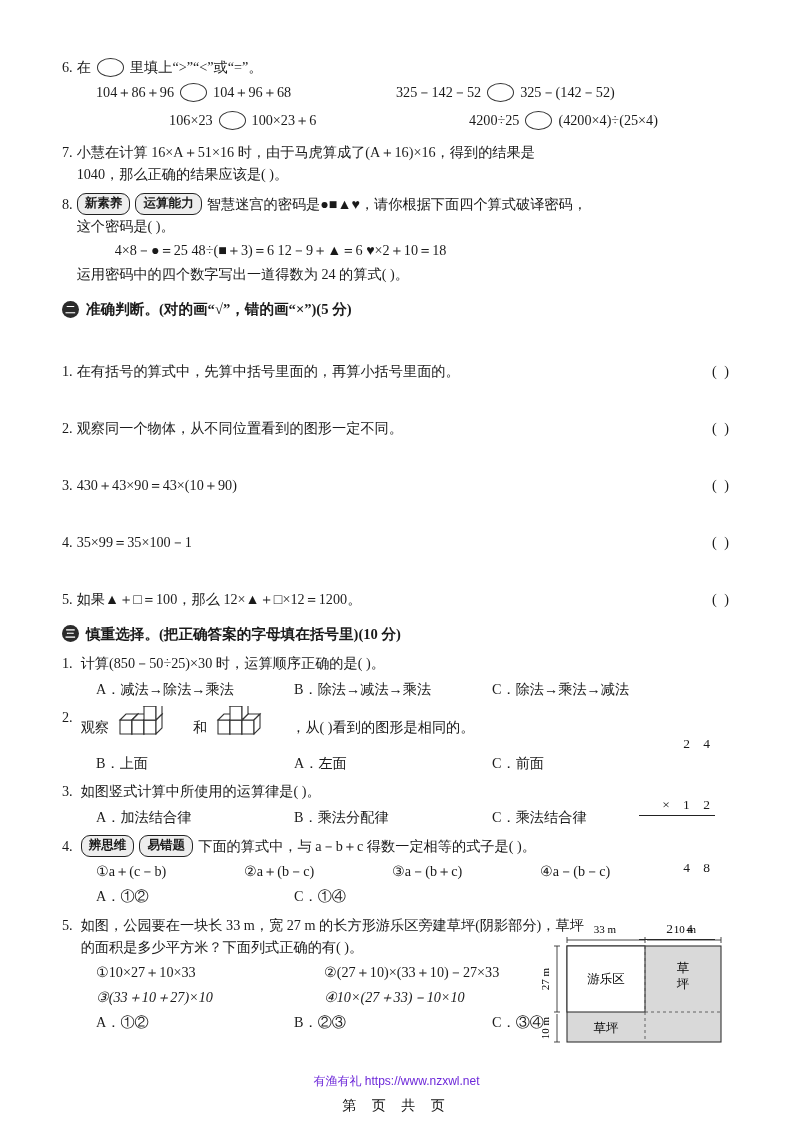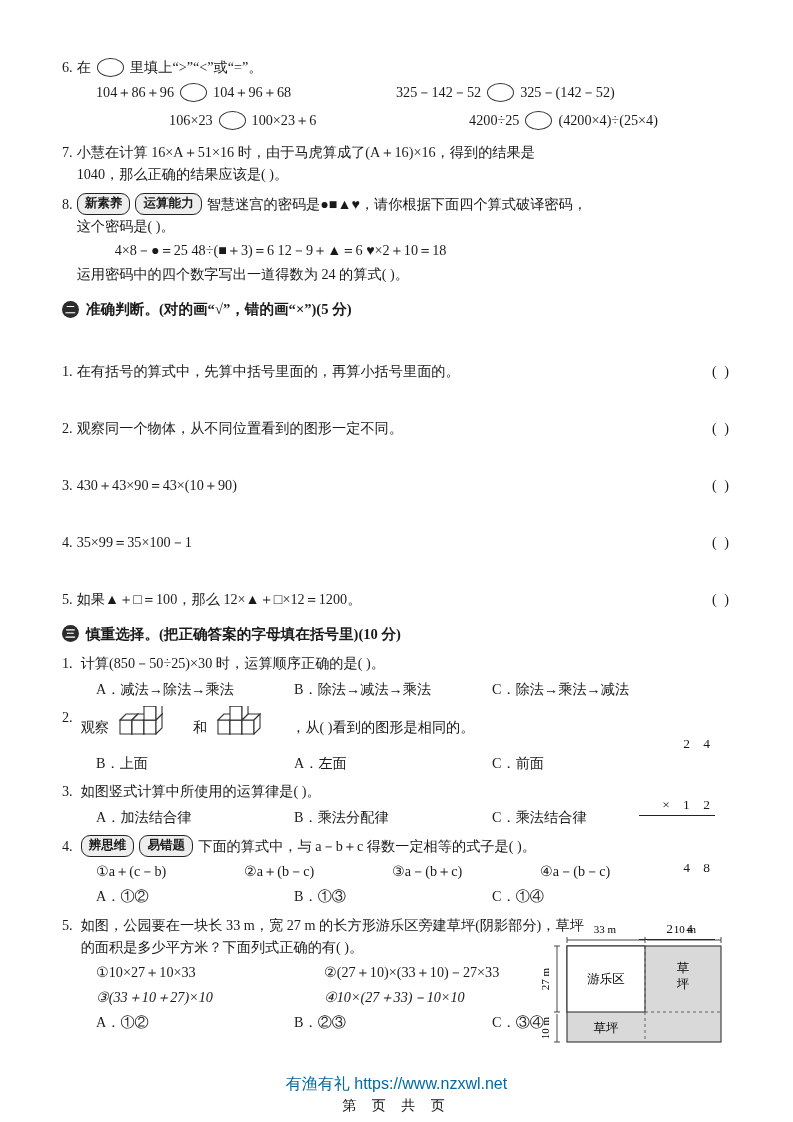--- a/index.html
+++ b/index.html
@@ -61,21 +61,21 @@
     line-height:1.25;text-align:right;
   }
   .vmul .r{letter-spacing:5px;margin-top:44px;}
   .vmul .line{border-top:1px solid #222;margin:1px 0 1px auto;}
   
   .fig{
     position:absolute;right:62px;
   }
   .watermark{
     position:absolute;left:0;right:0;text-align:center;
-    font-size:16px;color:#0369a1;font-family:"Liberation Sans",sans-serif;
+    font-size:12px;color:#6d28d9;font-family:"Liberation Sans",sans-serif;
   }
   .footer{
     position:absolute;left:0;right:0;text-align:center;
     font-size:14px;letter-spacing:6px;color:#111;
   }
 </style>
 </head>
 <body>
 
 <div class="page">
@@ -286,21 +286,20 @@
       </div>
     </div>
     <div class="opts" style="margin-top:3px;">
       <div style="width:148px;">①a＋(c－b)</div>
       <div style="width:148px;">②a＋(b－c)</div>
       <div style="width:148px;">③a－(b＋c)</div>
       <div>④a－(b－c)</div>
     </div>
     <div class="opts" style="margin-top:3px;">
       <div>A．①②</div>
-      <div>B．①③</div>
       <div>C．①④</div>
     </div>
   </div>
 
   <div class="q" style="margin-top:7px;">
     <div class="qhead">
       <span class="num" style="margin-right:4px;">5.</span>
       <div class="body">
         <div>如图，公园要在一块长 33 m，宽 27 m 的长方形游乐区旁建草坪(阴影部分)，草坪</div>
         <div>的面积是多少平方米？下面列式正确的有(            )。</div>

